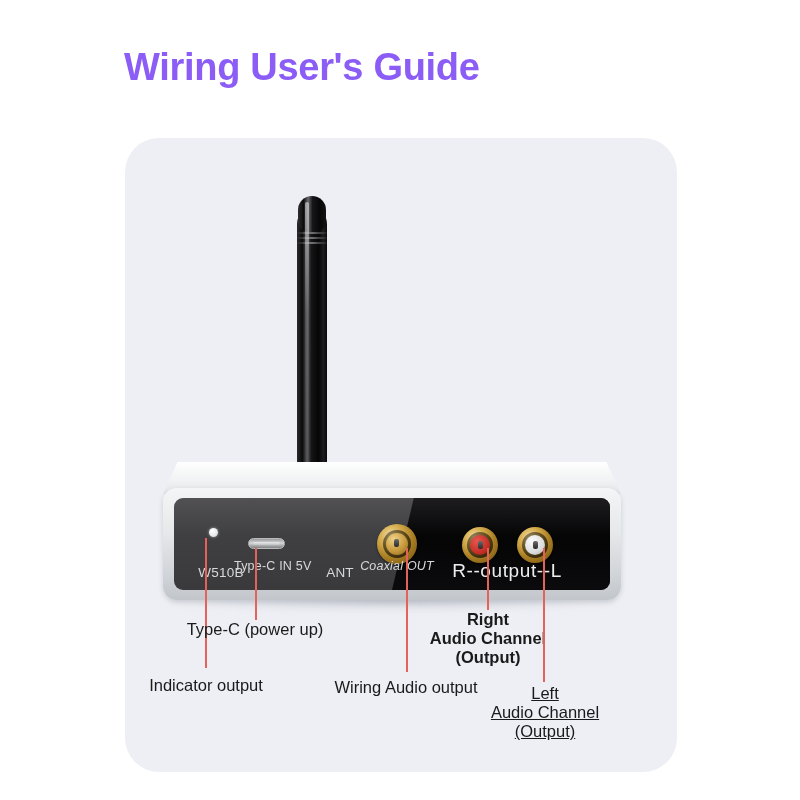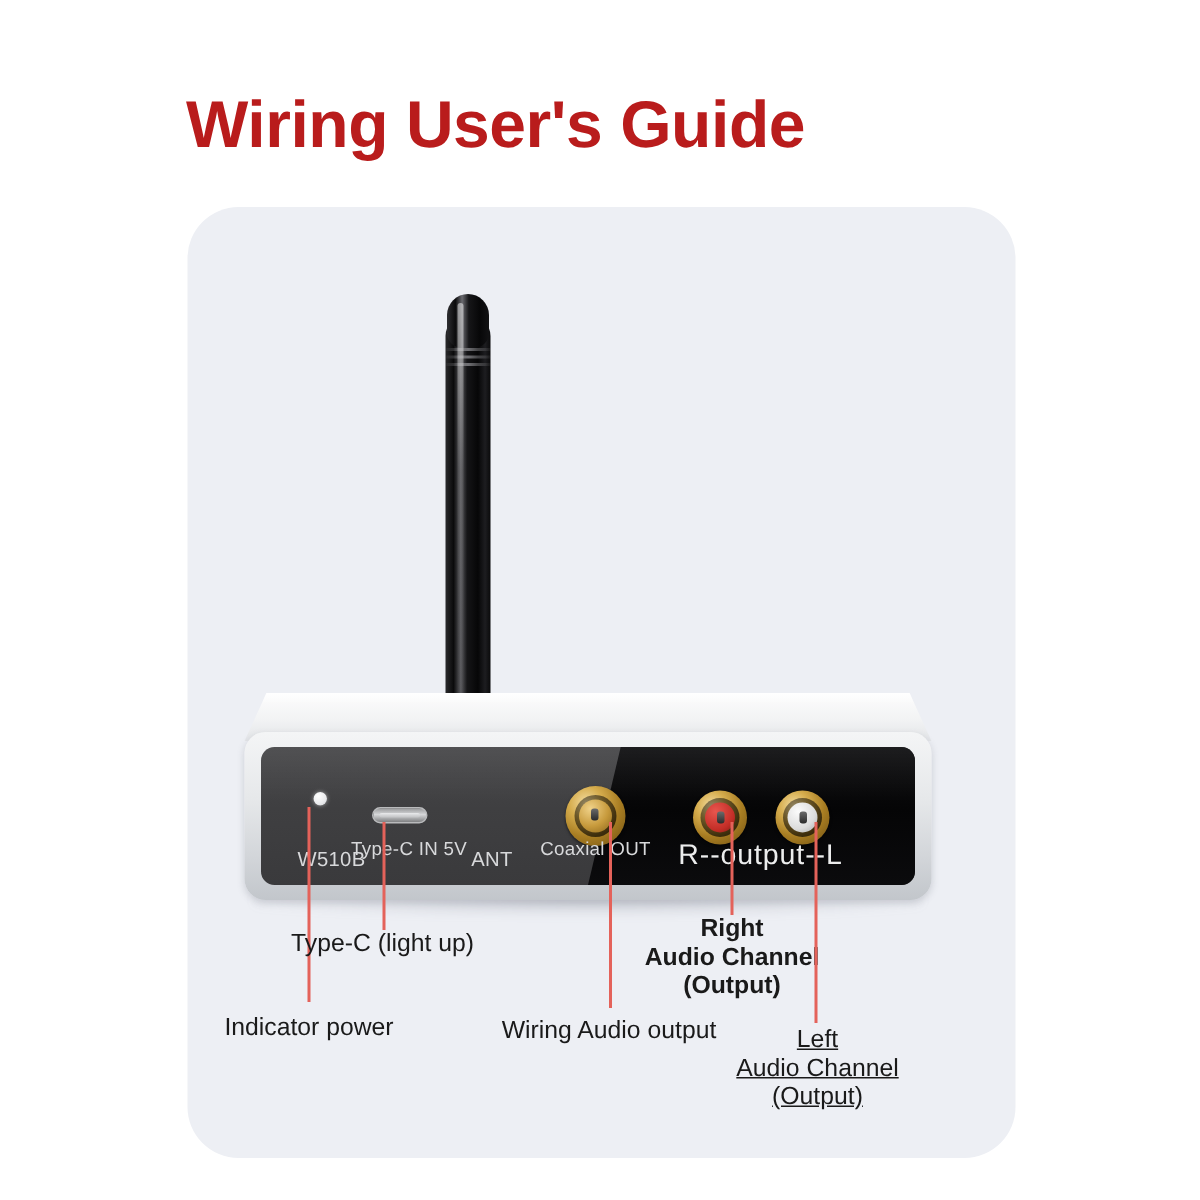--- a/index.html
+++ b/index.html
@@ -7,24 +7,24 @@
     width:800px;height:800px;
     background:#ffffff;
     font-family:"Liberation Sans", sans-serif;
     overflow:hidden;
     position:relative;
   }
 
   
   .page-title{
     position:absolute;
-    left:124px; top:59px;
-    font-size:44px;
+    left:124px; top:46px;
+    font-size:38px;
     font-weight:bold;
-    color:#b91c1c;
+    color:#8b5cf6;
     letter-spacing:-0.3px;
     white-space:nowrap;
   }
 
   
   .card{
     position:absolute;
     left:125px; top:138px;
     width:552px; height:634px;
     background:#edeff4;
@@ -251,34 +251,34 @@
       <div class="ring2"></div>
       <div class="center"></div>
       <div class="pin"></div>
     </div>
 
     <div class="plabel" style="left:6px; top:68px; width:82px;">W510B</div>
 
     <div class="plabel small" style="left:60px; top:62px; width:66px;">Type-C
 IN 5V</div>
 
-    <div class="plabel" style="left:124px; top:68px; width:60px;">ANT</div>
-
-    <div class="plabel small" style="left:186px; top:62px; width:74px;">Coaxial
+    <div class="plabel" style="left:136px; top:68px; width:60px;">ANT</div>
+
+    <div class="plabel small" style="left:186px; top:62px; width:74px;font-style:italic;">Coaxial
 OUT</div>
 
     <div class="plabel bright" style="left:268px; top:66px; width:130px;">R--output--L</div>
   </div>
 </div>
 
 <div class="cline" style="left:205px; top:538px; height:130px;"></div>
-<div class="clabel" style="left:126px; top:676px; width:160px;">Indicator power</div>
+<div class="clabel" style="left:126px; top:676px; width:160px;">Indicator output</div>
 
 <div class="cline" style="left:255px; top:548px; height:72px;"></div>
-<div class="clabel" style="left:155px; top:620px; width:200px;">Type-C (light up)</div>
+<div class="clabel" style="left:155px; top:620px; width:200px;">Type-C (power up)</div>
 
 <div class="cline" style="left:406px; top:548px; height:124px;"></div>
 <div class="clabel" style="left:296px; top:678px; width:220px;">Wiring Audio output</div>
 
 <div class="cline" style="left:487px; top:548px; height:62px;"></div>
 <div class="clabel" style="left:413px; top:610px; width:150px;font-weight:bold;">Right
 Audio Channel
 (Output)</div>
 
 <div class="cline" style="left:543px; top:548px; height:134px;"></div>

